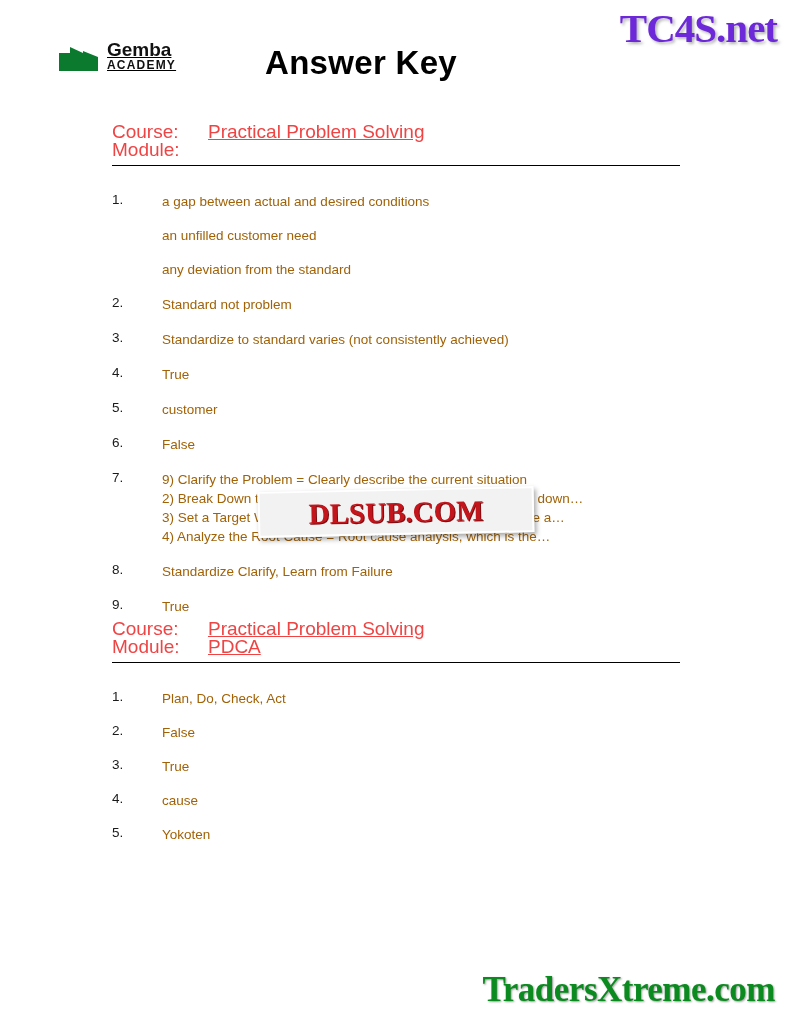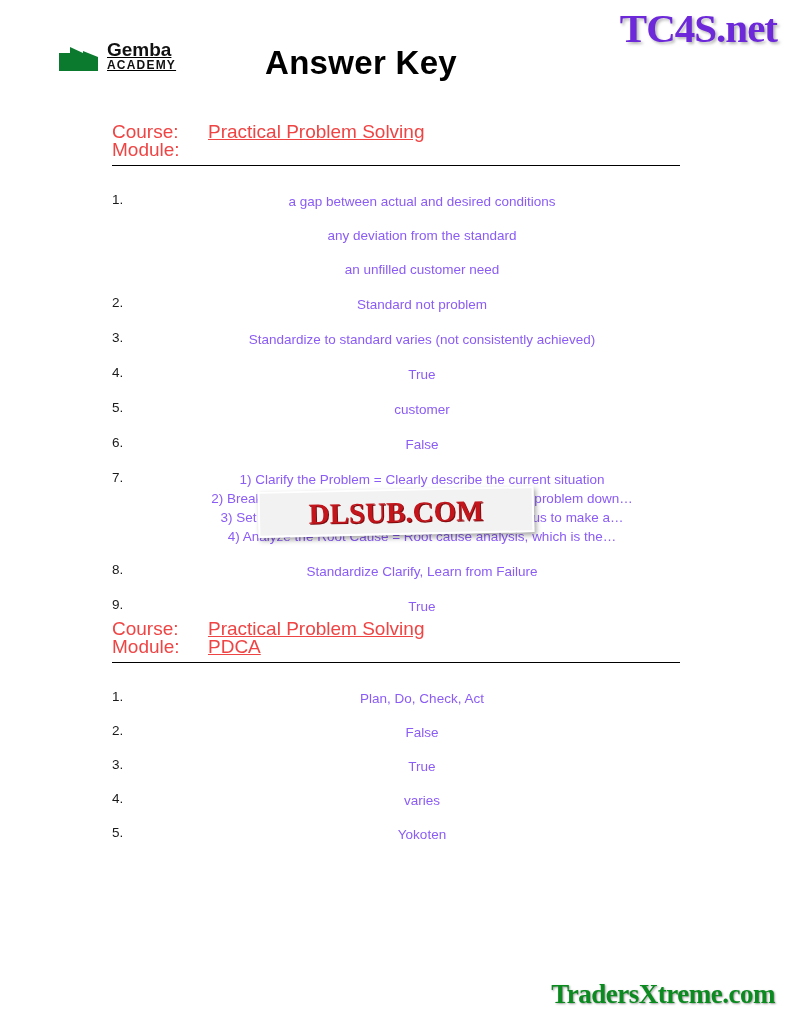--- a/index.html
+++ b/index.html
@@ -26,21 +26,21 @@
     font-weight: bold;
     color: #6d28d9;
     letter-spacing: -1px;
     text-shadow: 2px 2px 3px rgba(120,120,120,0.55);
   }
   .wm-traders {
     position: absolute;
     bottom: 14px;
     right: 16px;
     font-family: "Liberation Serif", serif;
-    font-size: 27px;
+    font-size: 35px;
     font-weight: bold;
     color: #0b8a1f;
     letter-spacing: -0.5px;
     text-shadow: 1px 1px 2px rgba(90,90,90,0.6);
     text-align: right;
   }
   .wm-dlsub {
     position: absolute;
     left: 258px;
     top: 489px;
@@ -149,23 +149,22 @@
   }
   .answer-num {
     width: 50px;
     flex: 0 0 50px;
     font-size: 13.5px;
     color: #1a1a1a;
   }
   .answer-body {
     flex: 1;
     font-size: 13.5px;
-    color: #8b5cf6;
+    color: #a16207;
     line-height: 19px;
-    text-align: center;
   }
   .answer-body .sub-line {
     margin-bottom: 15px;
   }
   .answer-body .sub-line:last-child {
     margin-bottom: 0;
   }
   .answers-2 .answer-row {
     margin-bottom: 15px;
   }
@@ -197,22 +196,22 @@
   <div class="meta-row">
     <div class="meta-label">Module:</div>
   </div>
   <div class="rule"></div>
 
   <div class="answers answers-1">
     <div class="answer-row">
       <div class="answer-num">1.</div>
       <div class="answer-body">
         <div class="sub-line">a gap between actual and desired conditions</div>
+        <div class="sub-line">an unfilled customer need</div>
         <div class="sub-line">any deviation from the standard</div>
-        <div class="sub-line">an unfilled customer need</div>
       </div>
     </div>
 
     <div class="answer-row">
       <div class="answer-num">2.</div>
       <div class="answer-body">Standard not problem</div>
     </div>
 
     <div class="answer-row">
       <div class="answer-num">3.</div>
@@ -230,21 +229,21 @@
     </div>
 
     <div class="answer-row">
       <div class="answer-num">6.</div>
       <div class="answer-body">False</div>
     </div>
 
     <div class="answer-row">
       <div class="answer-num">7.</div>
       <div class="answer-body multi-line">
-        <div>1) Clarify the Problem = Clearly describe the current situation</div>
+        <div>9) Clarify the Problem = Clearly describe the current situation</div>
         <div>2) Break Down the Problem = Breaking the big vague problem down…</div>
         <div>3) Set a Target We WILL Achieve = This step forces us to make a…</div>
         <div>4) Analyze the Root Cause = Root cause analysis, which is the…</div>
       </div>
     </div>
 
     <div class="answer-row">
       <div class="answer-num">8.</div>
       <div class="answer-body">Standardize Clarify, Learn from Failure</div>
     </div>
@@ -275,21 +274,21 @@
     <div class="answer-row">
       <div class="answer-num">2.</div>
       <div class="answer-body">False</div>
     </div>
     <div class="answer-row">
       <div class="answer-num">3.</div>
       <div class="answer-body">True</div>
     </div>
     <div class="answer-row">
       <div class="answer-num">4.</div>
-      <div class="answer-body">varies</div>
+      <div class="answer-body">cause</div>
     </div>
     <div class="answer-row">
       <div class="answer-num">5.</div>
       <div class="answer-body">Yokoten</div>
     </div>
   </div>
 </div>
 
 <div class="wm-dlsub">
   <span>DLSUB.COM</span>

